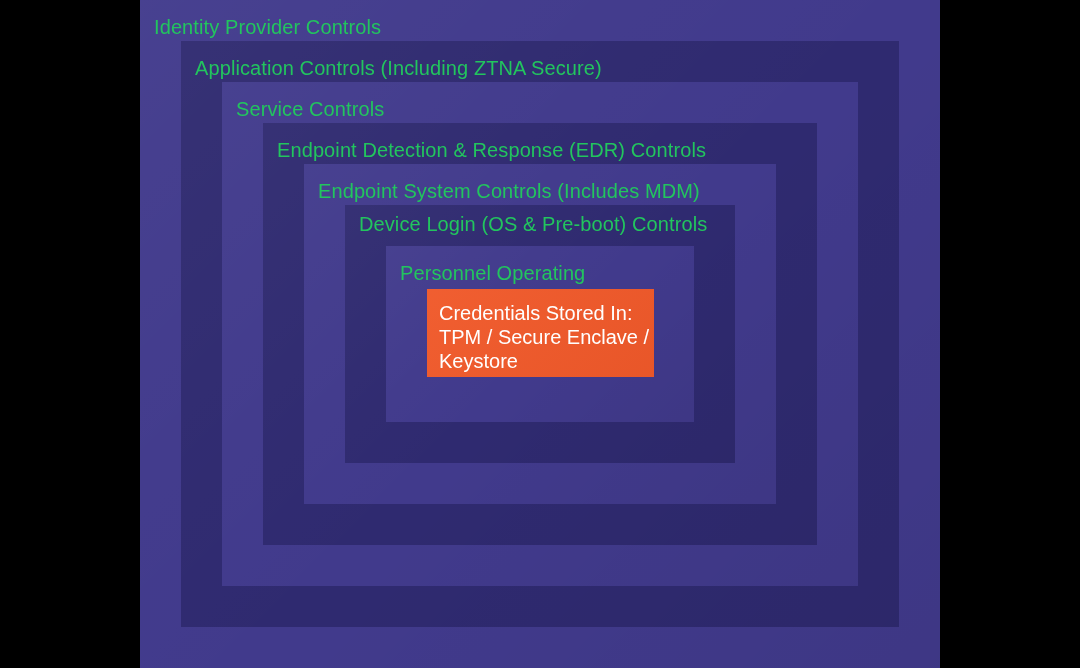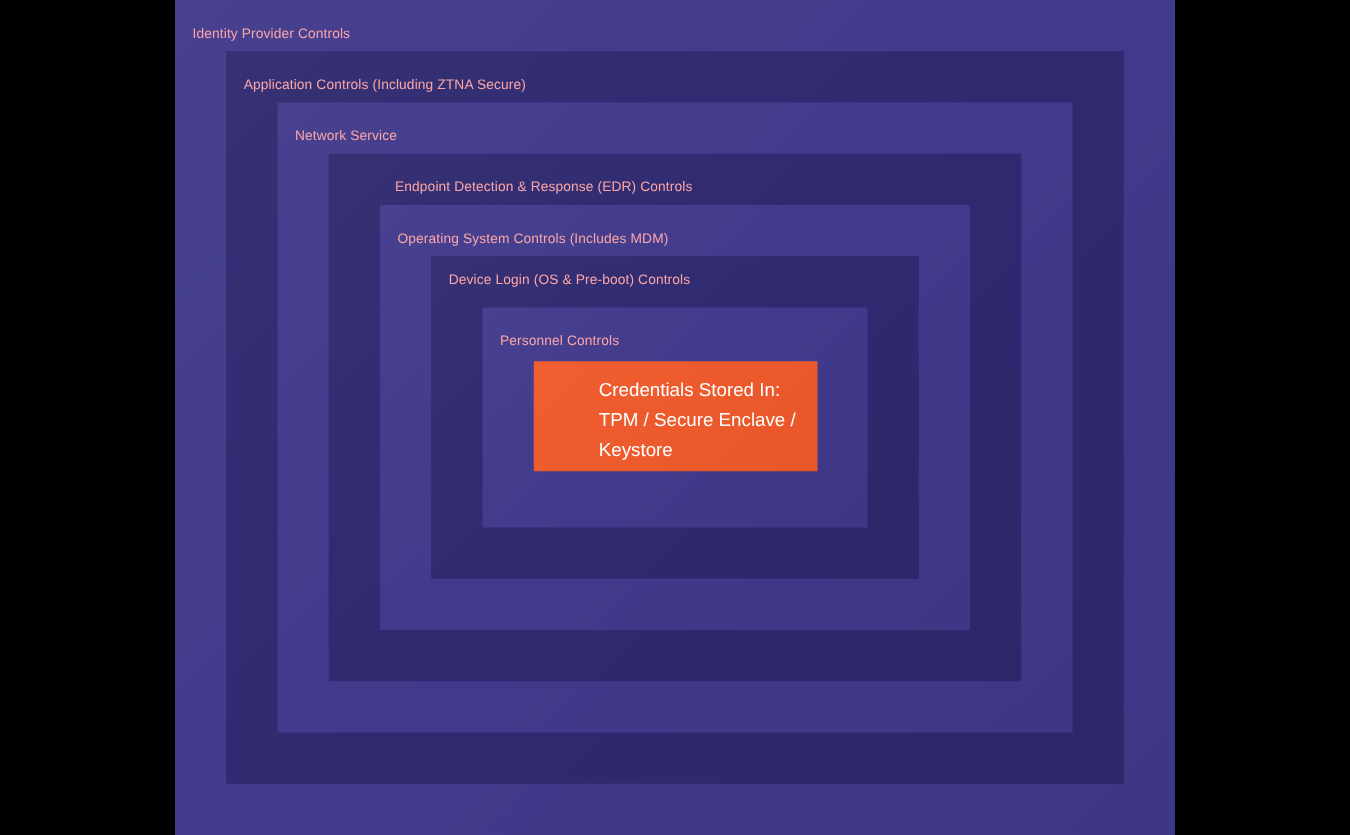--- a/index.html
+++ b/index.html
@@ -35,22 +35,22 @@
     background: linear-gradient(135deg,
         rgba(255,255,255,0.035) 0%,
         rgba(255,255,255,0.012) 32%,
         rgba(0,0,0,0.00) 55%,
         rgba(0,0,0,0.055) 100%);
   }
   .layer-label {
     position: relative;
     z-index: 2;
     display: block;
-    color: #fca5a5;
-    font-size: 11px;
+    color: #22c55e;
+    font-size: 20px;
     line-height: 22px;
     letter-spacing: 0.1px;
     white-space: nowrap;
   }
   
   .tone-light { background-color: #413a8c; }
   .tone-dark  { background-color: #2f2a70; }
 
   .core-box {
     position: absolute;
@@ -65,52 +65,51 @@
     pointer-events: none;
     background: linear-gradient(135deg,
         rgba(255,255,255,0.03) 0%,
         rgba(0,0,0,0.03) 100%);
   }
   .core-label {
     position: relative;
     z-index: 2;
     display: block;
     color: #ffffff;
-    font-size: 15px;
+    font-size: 20px;
     line-height: 24px;
     white-space: pre-line;
-    margin-left: 40px;
   }
 </style>
 </head>
 <body>
 
 <div id="canvas">
 
   <div id="layer-root">
       <div class="layer tone-light" style="left: 140px; top: 0px; width: 800px; height: 668px; background-color: rgb(65, 58, 140); z-index: 10;">
         <span class="layer-label" style="position: absolute; left: 14px; top: 16px;">Identity Provider Controls</span>
       </div>
       <div class="layer tone-dark" style="left: 181px; top: 41px; width: 718px; height: 586px; background-color: rgb(47, 42, 112); z-index: 11;">
         <span class="layer-label" style="position: absolute; left: 14px; top: 16px;">Application Controls (Including ZTNA Secure)</span>
       </div>
       <div class="layer tone-light" style="left: 222px; top: 82px; width: 636px; height: 504px; background-color: rgb(65, 58, 140); z-index: 12;">
-        <span class="layer-label" style="position: absolute; left: 14px; top: 16px;">Network Service</span>
+        <span class="layer-label" style="position: absolute; left: 14px; top: 16px;">Service Controls</span>
       </div>
       <div class="layer tone-dark" style="left: 263px; top: 123px; width: 554px; height: 422px; background-color: rgb(47, 42, 112); z-index: 13;">
-        <span class="layer-label" style="position: absolute; left: 14px; top: 16px; margin-left: 39px;">Endpoint Detection &amp; Response (EDR) Controls</span>
+        <span class="layer-label" style="position: absolute; left: 14px; top: 16px;">Endpoint Detection &amp; Response (EDR) Controls</span>
       </div>
       <div class="layer tone-light" style="left: 304px; top: 164px; width: 472px; height: 340px; background-color: rgb(65, 58, 140); z-index: 14;">
-        <span class="layer-label" style="position: absolute; left: 14px; top: 16px;">Operating System Controls (Includes MDM)</span>
+        <span class="layer-label" style="position: absolute; left: 14px; top: 16px;">Endpoint System Controls (Includes MDM)</span>
       </div>
       <div class="layer tone-dark" style="left: 345px; top: 205px; width: 390px; height: 258px; background-color: rgb(47, 42, 112); z-index: 15;">
         <span class="layer-label" style="position: absolute; left: 14px; top: 8px;">Device Login (OS &amp; Pre-boot) Controls</span>
       </div>
       <div class="layer tone-light" style="left: 386px; top: 246px; width: 308px; height: 176px; background-color: rgb(65, 58, 140); z-index: 16;">
-        <span class="layer-label" style="position: absolute; left: 14px; top: 16px;">Personnel Controls</span>
+        <span class="layer-label" style="position: absolute; left: 14px; top: 16px;">Personnel Operating</span>
       </div>
     </div>
 <div class="core-box" style="left: 427px; top: 289px; width: 227px; height: 88px; background-color: rgb(240, 89, 42); z-index: 100;">
       <span class="core-label" style="position: absolute; left: 12px; top: 12px; color: rgb(255, 255, 255);">Credentials Stored In:
 TPM / Secure Enclave /
 Keystore</span>
     </div>
   </div>
 
 </body></html>

